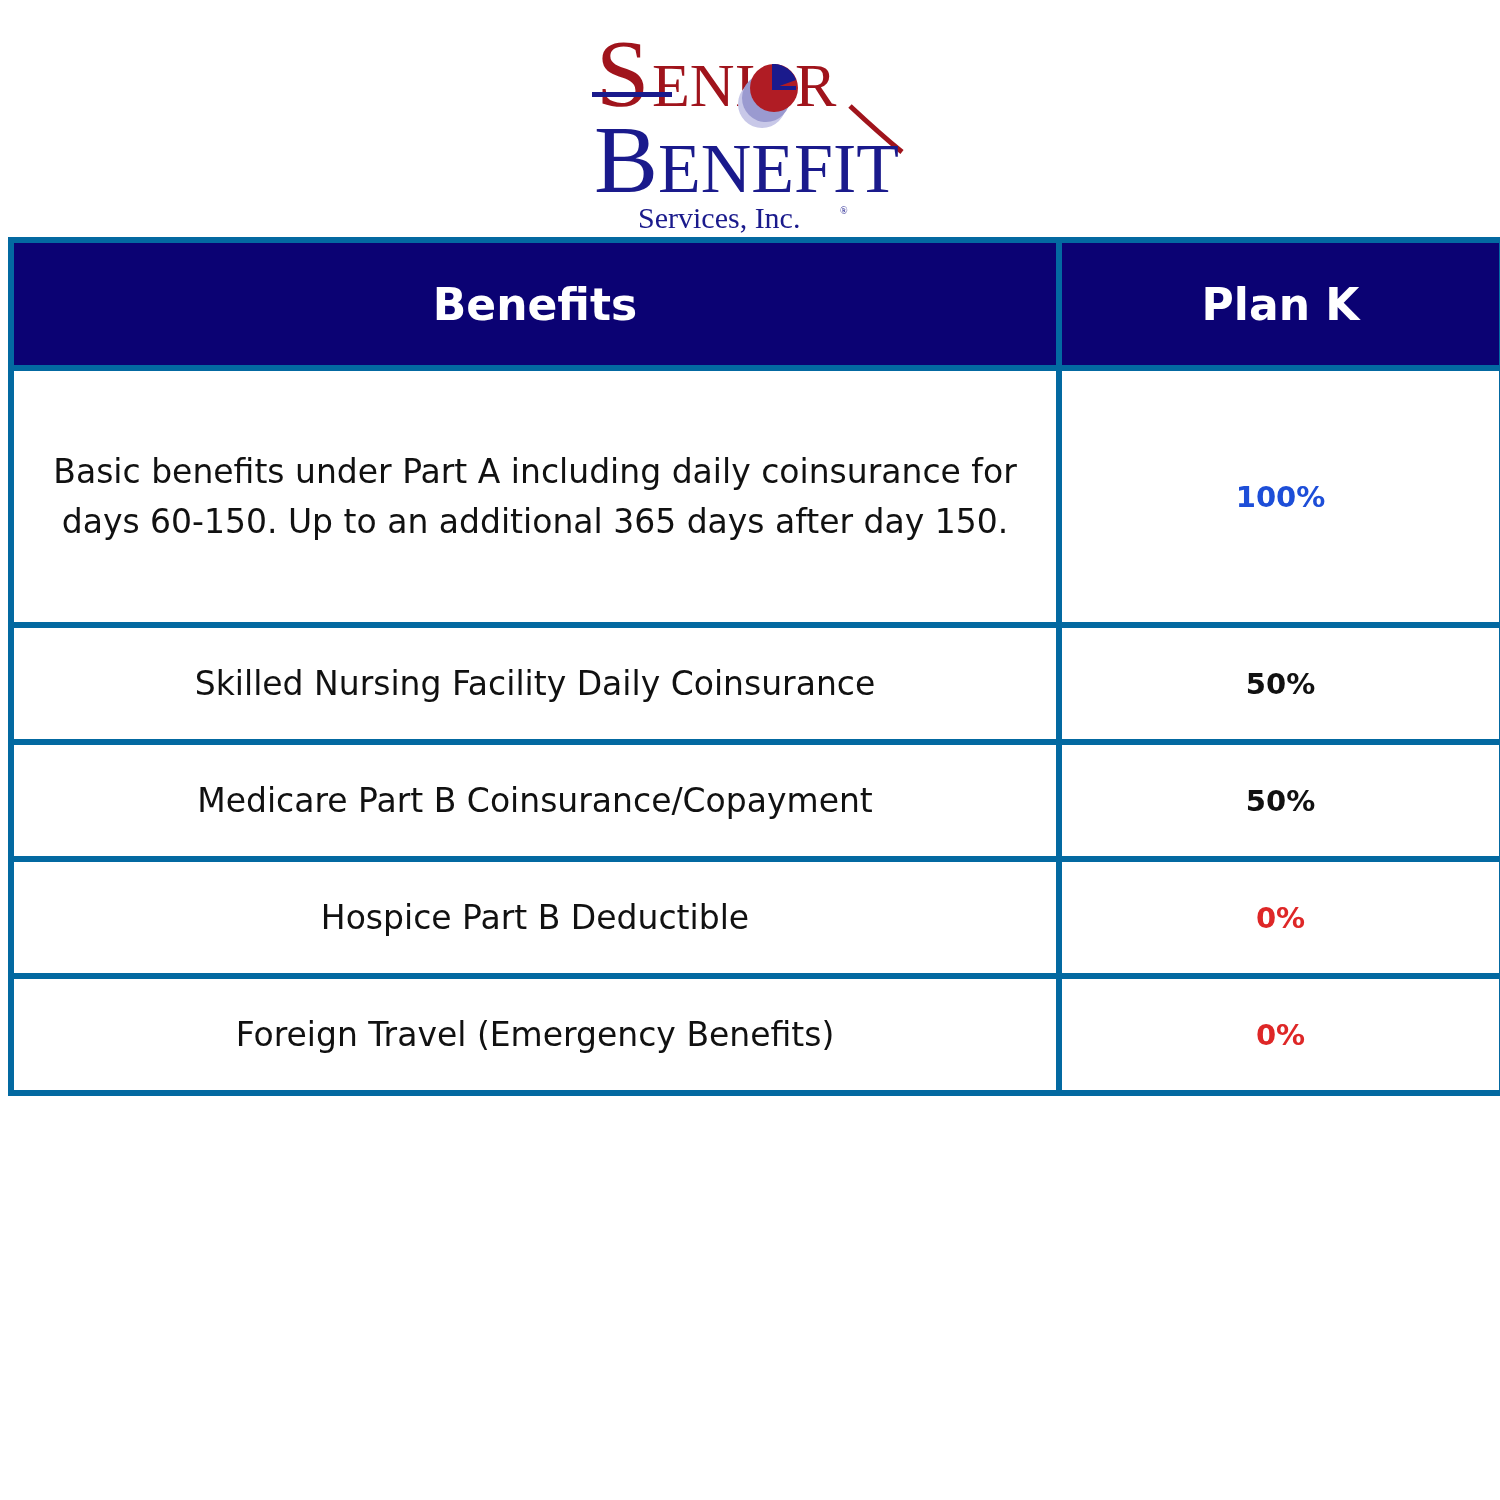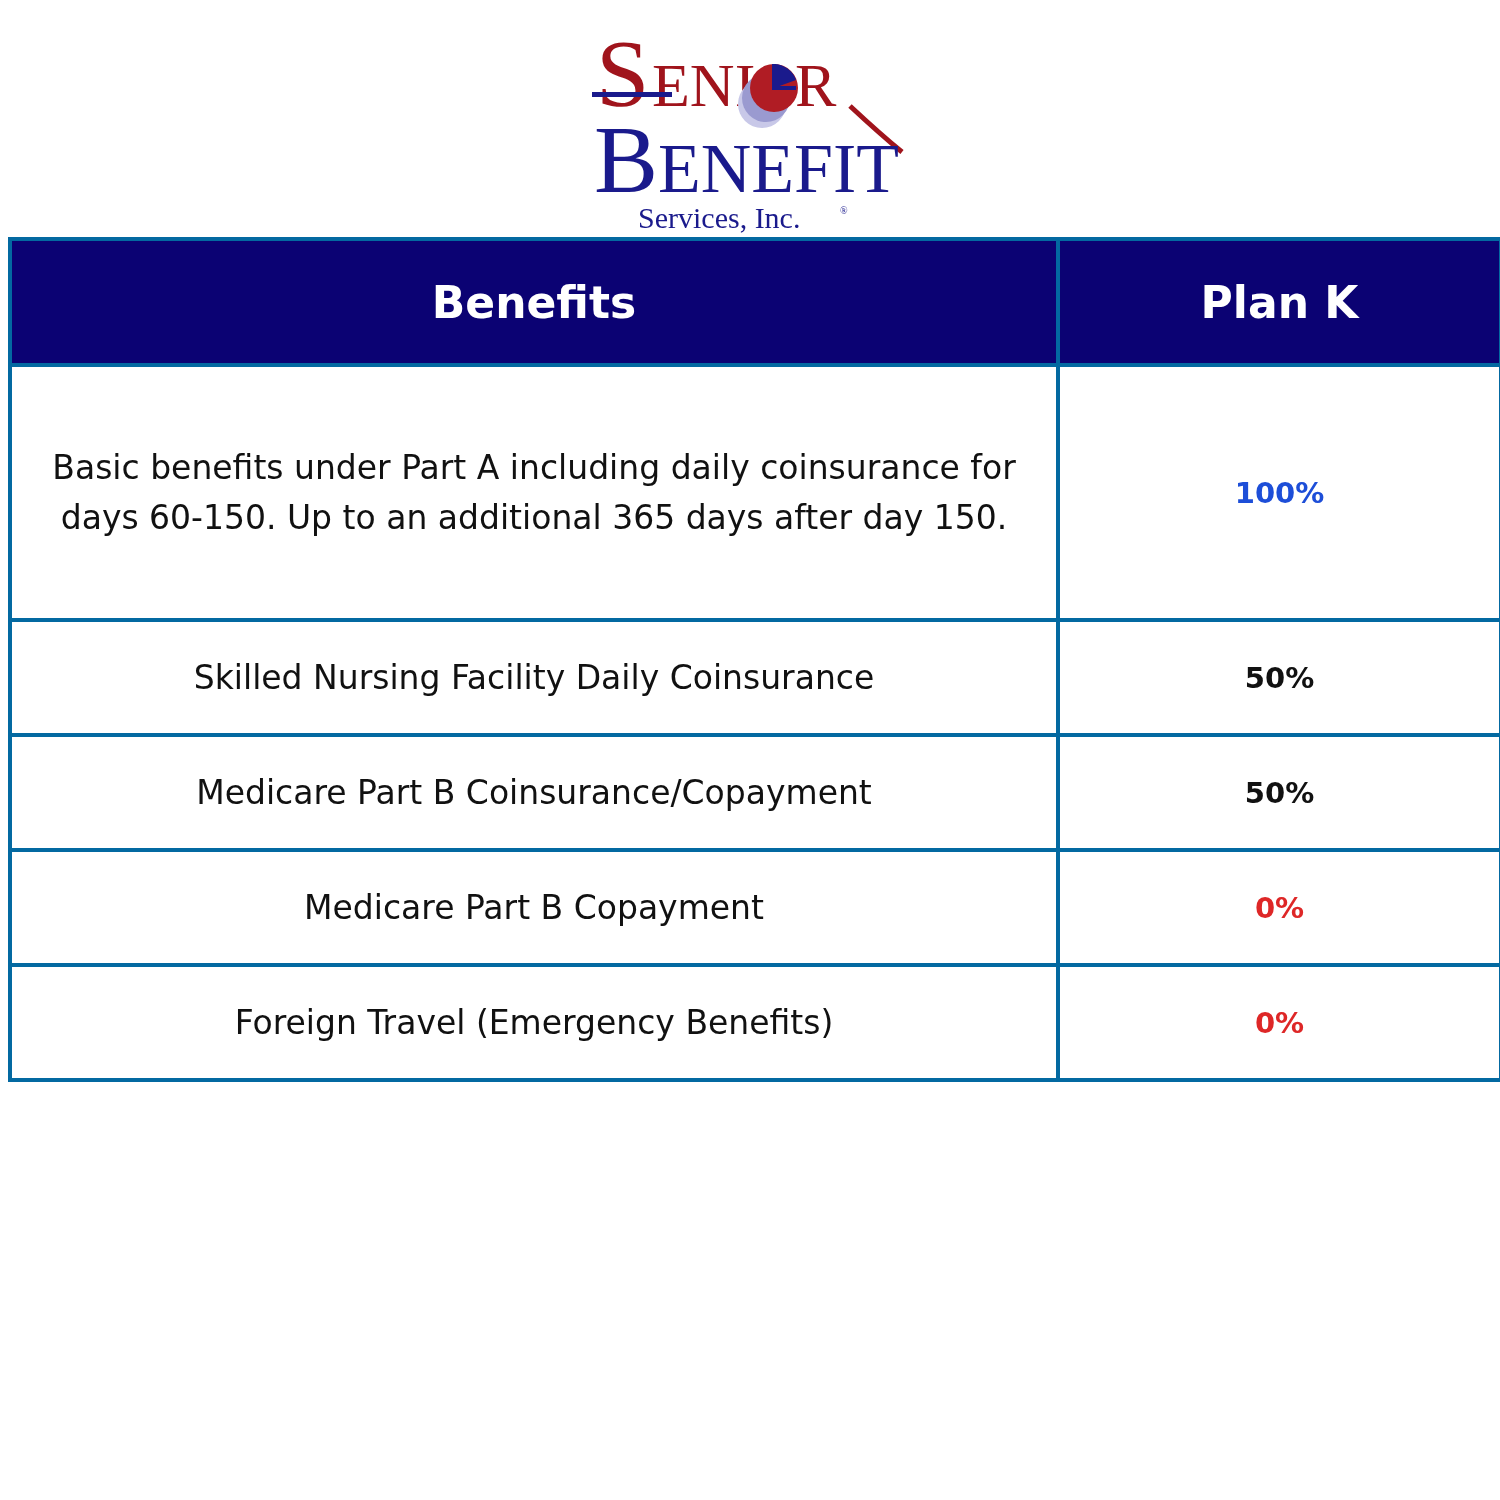--- a/index.html
+++ b/index.html
@@ -6,21 +6,21 @@
     body { width: 1500px; height: 1500px; position: relative; overflow: hidden; font-family: "DejaVu Sans", sans-serif; }
 
     .logo { position: absolute; left: 590px; top: 14px; width: 320px; height: 222px; }
     .logo svg { width: 100%; height: 100%; display: block; }
 
     table.benefits {
       position: absolute; left: 8px; top: 237px;
       width: 1491px; border-collapse: collapse; table-layout: fixed;
     }
     table.benefits td, table.benefits th {
-      border: 4px solid #0369a1;
+      border: 6px solid #0369a1;
       text-align: center; vertical-align: middle; padding: 0;
     }
     col.c1 { width: 1048px; }
     col.c2 { width: 443px; }
 
     thead th {
       background: #0b0273; color: #ffffff; height: 122px;
       font-family: "DejaVu Sans", sans-serif; font-weight: bold; font-size: 44px;
     }
     tbody td.benefit {
@@ -82,21 +82,21 @@
     </tr>
     <tr class="row">
       <td class="benefit">Skilled Nursing Facility Daily Coinsurance</td>
       <td class="value v-black">50%</td>
     </tr>
     <tr class="row">
       <td class="benefit">Medicare Part B Coinsurance/Copayment</td>
       <td class="value v-black">50%</td>
     </tr>
     <tr class="row">
-      <td class="benefit">Medicare Part B Copayment</td>
+      <td class="benefit">Hospice Part B Deductible</td>
       <td class="value v-red">0%</td>
     </tr>
     <tr class="row">
       <td class="benefit">Foreign Travel (Emergency Benefits)</td>
       <td class="value v-red">0%</td>
     </tr>
   </tbody>
 </table>
 
 </body></html>

